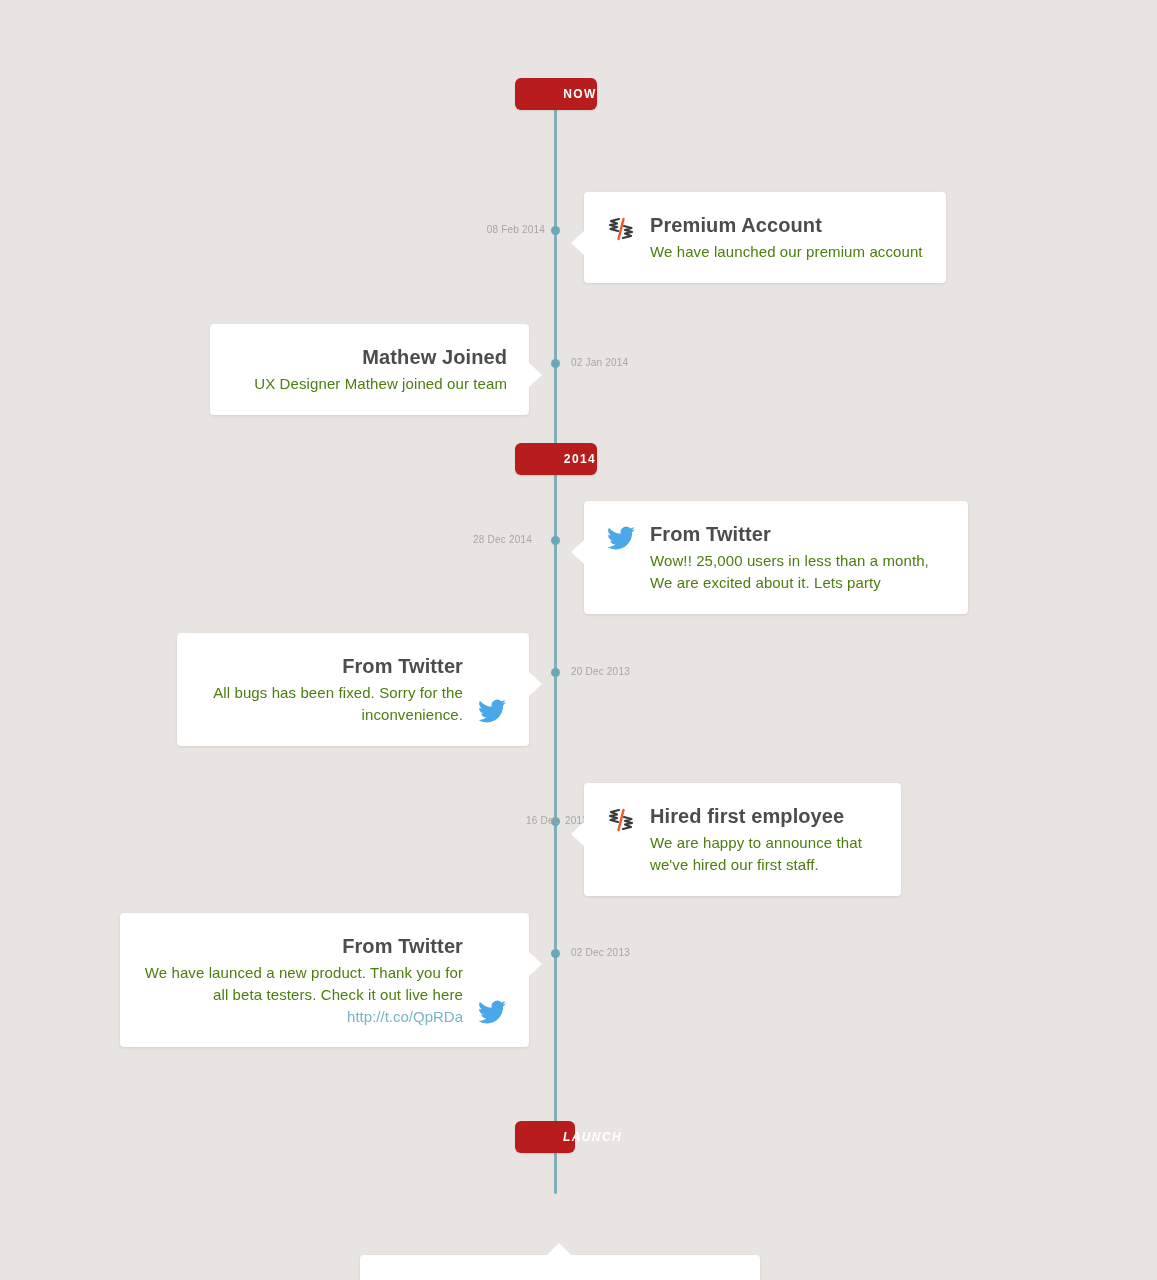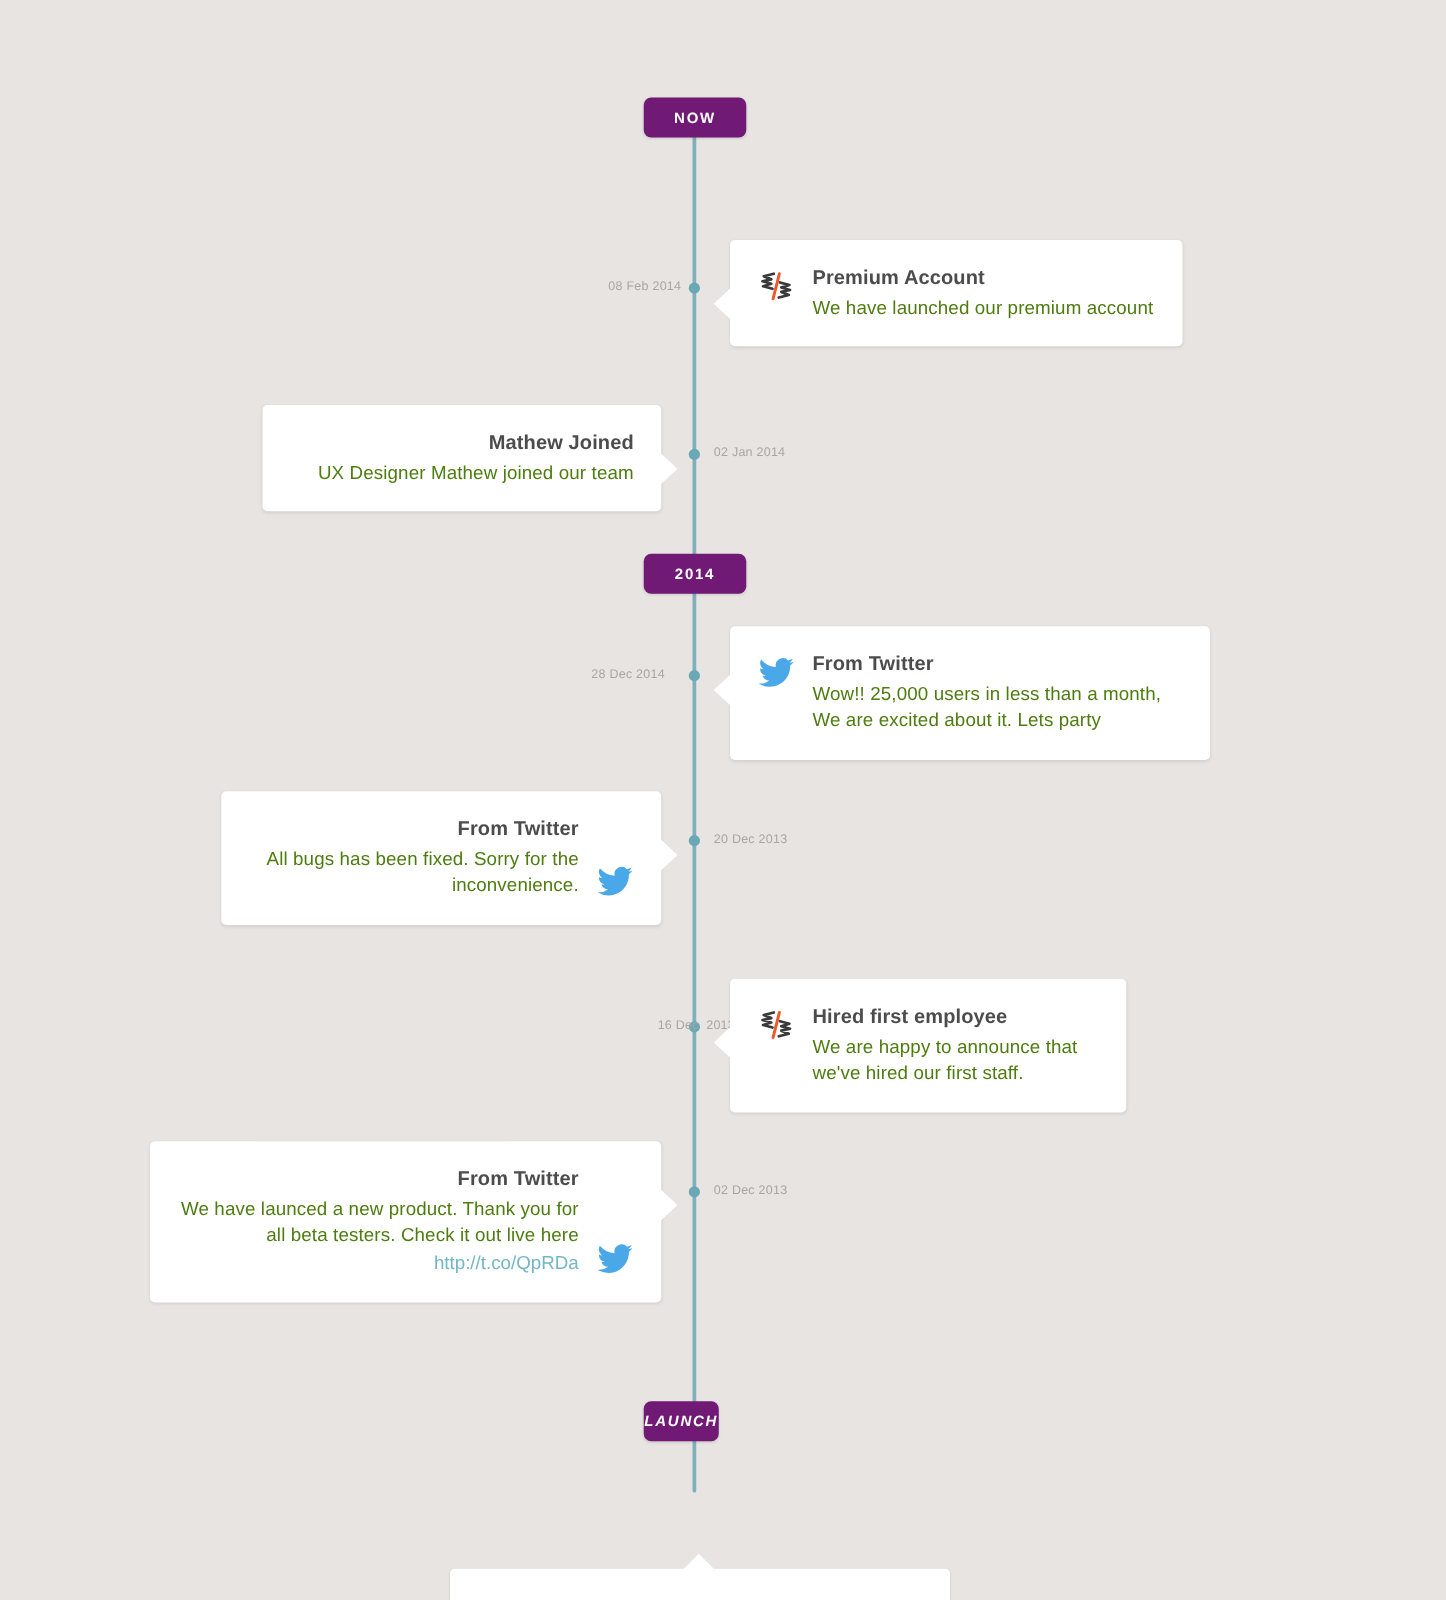--- a/index.html
+++ b/index.html
@@ -25,31 +25,32 @@
     top: 104px;
     width: 3px;
     height: 1090px;
     background: #7fb0bc;
     border-radius: 2px;
   }
 
   
   .badge {
     position: absolute;
-    background: #701a75;
+    background: #b91c1c;
     color: #ffffff;
     font-size: 12px;
     font-weight: bold;
     letter-spacing: 1.4px;
     border-radius: 6px;
     height: 32px;
     line-height: 32px;
     text-align: center;
     box-shadow: 0 1px 2px rgba(0,0,0,0.10);
     white-space: nowrap;
+    padding-left: 48px;
   }
   .badge-now    { left: 515px; top: 78px;   width: 82px; }
   .badge-2014   { left: 515px; top: 443px;  width: 82px; }
   .badge-launch { left: 515px; top: 1121px; width: 60px; font-style: italic; }
 
   
   .dot {
     position: absolute;
     width: 9px;
     height: 9px;
@@ -103,21 +104,21 @@
   .card-icon {
     flex: 0 0 auto;
     width: 30px; height: 30px;
     display: flex; align-items: center; justify-content: center;
     margin-top: 2px;
   }
   .card-body { flex: 1 1 auto; min-width: 0; }
   .card.side-left .card-body { text-align: right; }
 
   .card-title {
-    font-size: 16px;
+    font-size: 20px;
     font-weight: bold;
     color: #4c4c4c;
     letter-spacing: 0.1px;
     line-height: 1.35;
     margin-bottom: 2px;
   }
   .card-text {
     font-size: 15px;
     color: #4d7c0f;
     line-height: 1.45;

